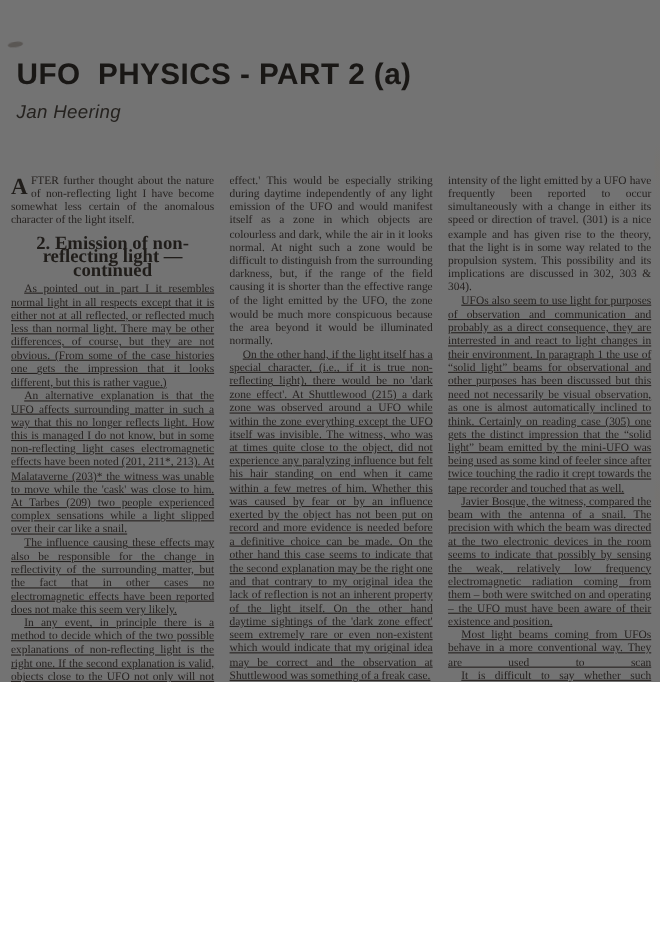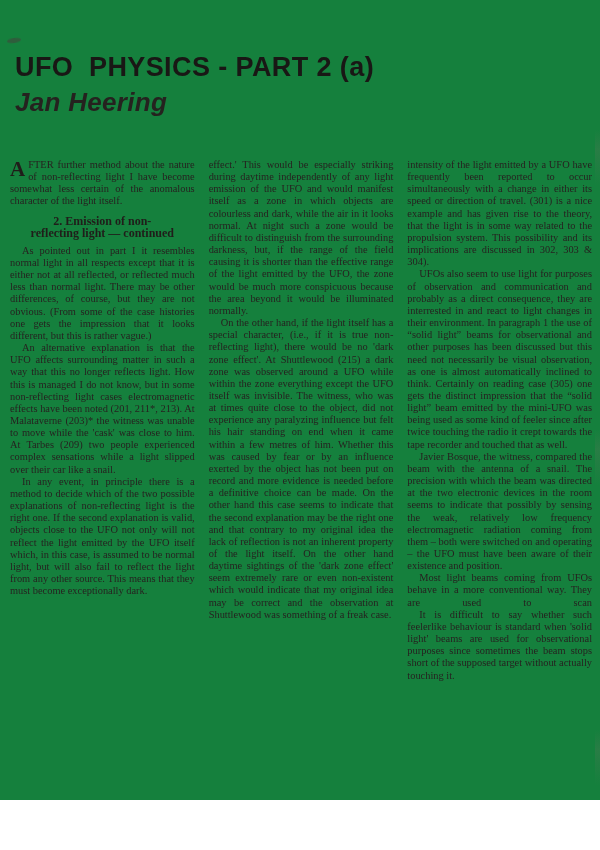--- a/index.html
+++ b/index.html
@@ -1,22 +1,22 @@
 <!DOCTYPE html>
 <html><head>
 <meta charset="utf-8">
 <style>
   html, body { margin: 0; padding: 0; }
   body { width: 600px; height: 850px; font-family: "Liberation Serif", serif; }
 
   .page {
     position: relative;
     width: 600px;
-    height: 800px;
-    background: #15803d;
+    height: 620px;
+    background: #737373;
     overflow: hidden;
     box-sizing: border-box;
   }
 
   .smudge {
     position: absolute;
     left: 7px;
     top: 38px;
     width: 14px;
     height: 5px;
@@ -48,49 +48,48 @@
     margin: 0;
     font-size: 27px;
     line-height: 30px;
     font-weight: bold;
     letter-spacing: 0.4px;
     color: #191715;
     white-space: pre;
   }
   .author {
     margin-top: 9px;
-    font-size: 26px;
+    font-size: 17px;
     line-height: 22px;
     font-style: italic;
     color: #25221f;
     letter-spacing: 0.3px;
-    font-weight: bold;
   }
 
   .columns {
     display: flex;
     gap: 14px;
     margin-top: 46px;
     padding: 0 8px 0 10px;
   }
   .col {
     flex: 1 1 0;
     min-width: 0;
     font-size: 10.4px;
     line-height: 12.15px;
     color: #262220;
     text-align: justify;
   }
   .para { margin: 0; }
-  .ind  { text-indent: 12px; }
+  .ind  { text-indent: 12px; text-decoration: underline; }
   .flush-last { text-align-last: justify; }
 
   .head {
     margin: 7px 2px 5px;
-    font-size: 12px;
+    font-size: 17px;
     line-height: 12.6px;
     font-weight: bold;
     text-align: center;
     text-align-last: center;
     white-space: pre-line;
     text-indent: 0;
     color: #201d1a;
   }
 
   .dropcap {
@@ -111,25 +110,26 @@
   <div class="edge-marks"></div>
 
   <header class="masthead">
     <h1 class="title">UFO  PHYSICS - PART 2 (a)</h1>
     <div class="author">Jan Heering</div>
   </header>
 
   <main class="columns">
 
     <section class="col">
-      <p class="para"><span class="dropcap">A</span><span>FTER further method about the nature of non-reflecting light I have become somewhat less certain of the anomalous character of the light itself.</span></p>
+      <p class="para"><span class="dropcap">A</span><span>FTER further thought about the nature of non-reflecting light I have become somewhat less certain of the anomalous character of the light itself.</span></p>
       <h2 class="head">2. Emission of non-
 reflecting light — continued</h2>
       <p class="para ind">As pointed out in part I it resembles normal light in all respects except that it is either not at all reflected, or reflected much less than normal light. There may be other differences, of course, but they are not obvious. (From some of the case histories one gets the impression that it looks different, but this is rather vague.)</p>
       <p class="para ind">An alternative explanation is that the UFO affects surrounding matter in such a way that this no longer reflects light. How this is managed I do not know, but in some non-reflecting light cases electromagnetic effects have been noted (201, 211*, 213). At Malataverne (203)* the witness was unable to move while the 'cask' was close to him. At Tarbes (209) two people experienced complex sensations while a light slipped over their car like a snail.</p>
+      <p class="para ind">The influence causing these effects may also be responsible for the change in reflectivity of the surrounding matter, but the fact that in other cases no electromagnetic effects have been reported does not make this seem very likely.</p>
       <p class="para ind">In any event, in principle there is a method to decide which of the two possible explanations of non-reflecting light is the right one. If the second explanation is valid, objects close to the UFO not only will not reflect the light emitted by the UFO itself which, in this case, is assumed to be normal light, but will also fail to reflect the light from any other source. This means that they must become exceptionally dark.</p>
     </section>
 
     <section class="col">
       <p class="para">effect.' This would be especially striking during daytime independently of any light emission of the UFO and would manifest itself as a zone in which objects are colourless and dark, while the air in it looks normal. At night such a zone would be difficult to distinguish from the surrounding darkness, but, if the range of the field causing it is shorter than the effective range of the light emitted by the UFO, the zone would be much more conspicuous because the area beyond it would be illuminated normally.</p>
       <p class="para ind">On the other hand, if the light itself has a special character, (i.e., if it is true non-reflecting light), there would be no 'dark zone effect'. At Shuttlewood (215) a dark zone was observed around a UFO while within the zone everything except the UFO itself was invisible. The witness, who was at times quite close to the object, did not experience any paralyzing influence but felt his hair standing on end when it came within a few metres of him. Whether this was caused by fear or by an influence exerted by the object has not been put on record and more evidence is needed before a definitive choice can be made. On the other hand this case seems to indicate that the second explanation may be the right one and that contrary to my original idea the lack of reflection is not an inherent property of the light itself. On the other hand daytime sightings of the 'dark zone effect' seem extremely rare or even non-existent which would indicate that my original idea may be correct and the observation at Shuttlewood was something of a freak case.</p>
     </section>
 
     <section class="col">
       <p class="para">intensity of the light emitted by a UFO have frequently been reported to occur simultaneously with a change in either its speed or direction of travel. (301) is a nice example and has given rise to the theory, that the light is in some way related to the propulsion system. This possibility and its implications are discussed in 302, 303 &amp; 304).</p>

